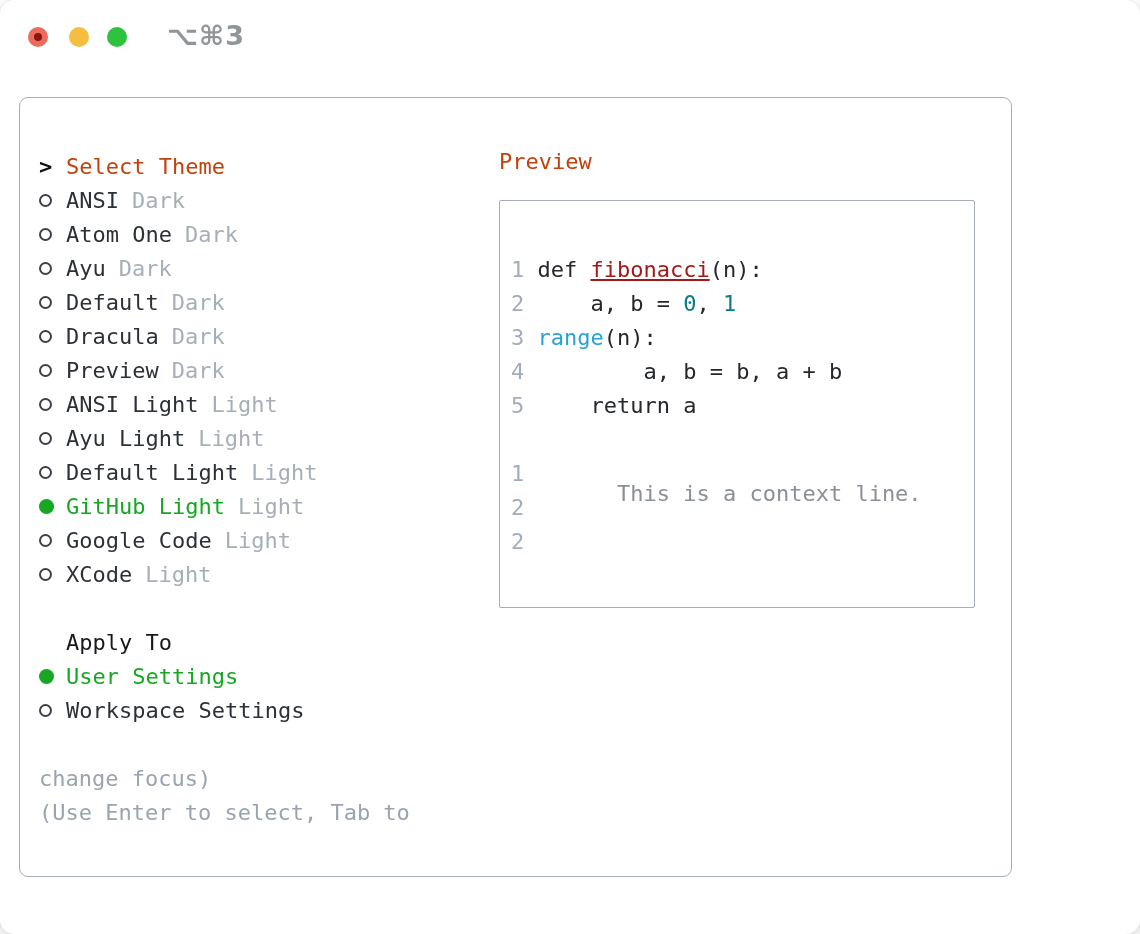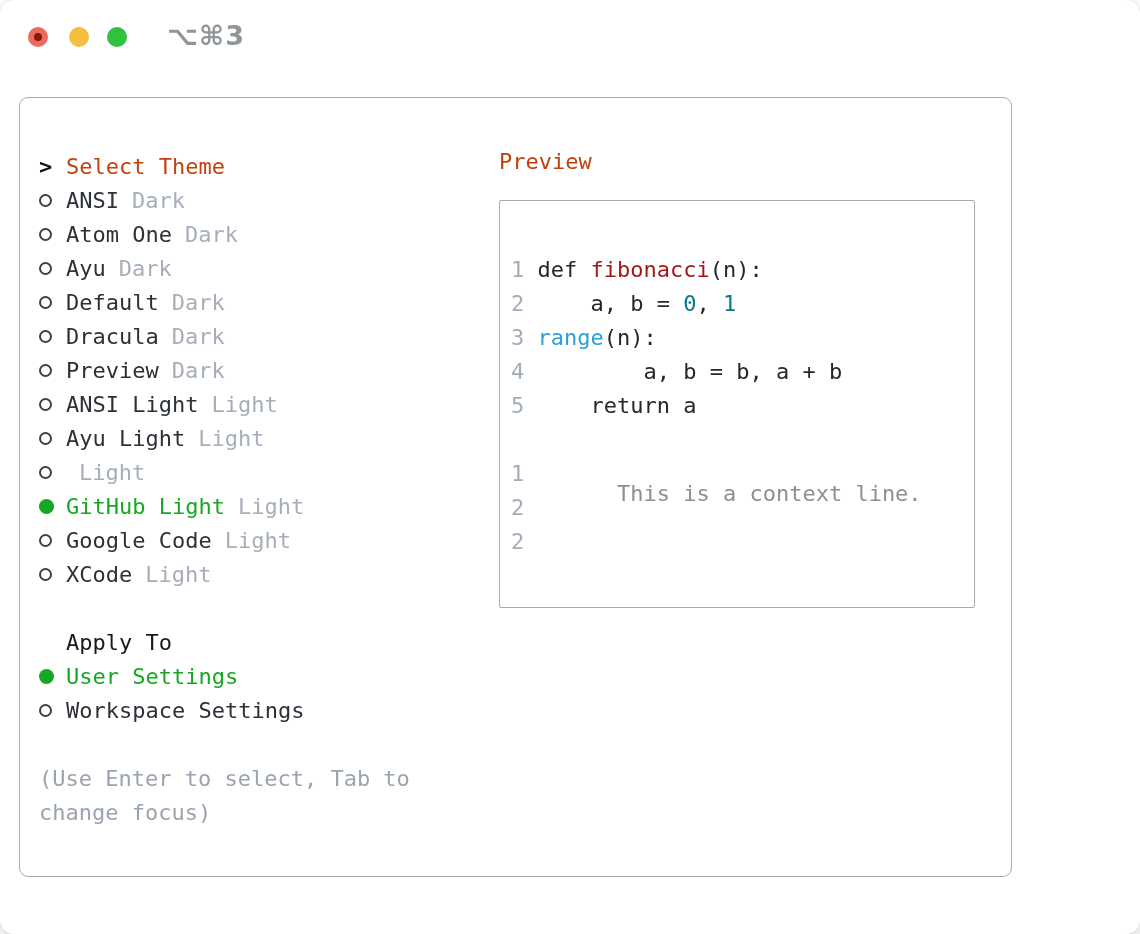--- a/index.html
+++ b/index.html
@@ -56,21 +56,21 @@
   
   .preview-col{position:absolute;left:479px;top:51px;}
   .preview-hdr{height:34px;display:flex;align-items:flex-start;font-size:22px;}
   .preview-box{
     margin-top:17px;width:476px;height:408px;
     border:1.5px solid var(--border);border-radius:2px;background:#fff;
     padding:51px 0 0 11px;overflow:hidden;
   }
   .codeline{height:34px;display:flex;align-items:center;font-size:22px;white-space:pre;color:var(--ink);}
   .ln{color:var(--linenum);}
-  .c-func{color:var(--func-red);}
+  .c-func{color:var(--func-red);text-decoration:underline;}
   .c-num{color:var(--num-teal);}
   .c-builtin{color:var(--builtin-blue);}
   .d-context{color:var(--context-gray);margin-top:40px;}
   .d-deleted{color:var(--deleted-red);}
   .d-added{color:var(--added-green);}
 </style>
 </head>
 <body>
 
 <div class="window">
@@ -93,21 +93,21 @@
       </div>
 
     <div class="row item"><span class="bullet"><span class="circle"></span></span><span class="name">ANSI</span><span class="tag">Dark</span></div>
         <div class="row item"><span class="bullet"><span class="circle"></span></span><span class="name">Atom One</span><span class="tag">Dark</span></div>
         <div class="row item"><span class="bullet"><span class="circle"></span></span><span class="name">Ayu</span><span class="tag">Dark</span></div>
         <div class="row item"><span class="bullet"><span class="circle"></span></span><span class="name">Default</span><span class="tag">Dark</span></div>
         <div class="row item"><span class="bullet"><span class="circle"></span></span><span class="name">Dracula</span><span class="tag">Dark</span></div>
         <div class="row item"><span class="bullet"><span class="circle"></span></span><span class="name">Preview</span><span class="tag">Dark</span></div>
         <div class="row item"><span class="bullet"><span class="circle"></span></span><span class="name">ANSI Light</span><span class="tag">Light</span></div>
         <div class="row item"><span class="bullet"><span class="circle"></span></span><span class="name">Ayu Light</span><span class="tag">Light</span></div>
-        <div class="row item"><span class="bullet"><span class="circle"></span></span><span class="tag">Light</span></div>
+        <div class="row item"><span class="bullet"><span class="circle"></span></span><span class="name">Default Light</span><span class="tag">Light</span></div>
         <div class="row item selected"><span class="bullet"><span class="circle filled"></span></span><span class="name">GitHub Light</span><span class="tag">Light</span></div>
         <div class="row item"><span class="bullet"><span class="circle"></span></span><span class="name">Google Code</span><span class="tag">Light</span></div>
         <div class="row item"><span class="bullet"><span class="circle"></span></span><span class="name">XCode</span><span class="tag">Light</span></div>
       </div>
 
     <div class="blank"></div>
 
     <div>
       <div class="row">
         <span class="bullet"></span>
@@ -115,22 +115,22 @@
       </div>
 
     <div class="row item selected"><span class="bullet"><span class="circle filled"></span></span><span class="name">User Settings</span></div>
         <div class="row item"><span class="bullet"><span class="circle"></span></span><span class="name">Workspace Settings</span></div>
       </div>
 
     <div class="blank"></div>
 
     <div>
 
-    <div class="footer-line">(Use Enter to select, Tab to</div>
-        <div class="footer-line">change focus)</div>
+    <div class="footer-line">change focus)</div>
+        <div class="footer-line">(Use Enter to select, Tab to</div>
       </div>
 
     <div class="preview-col">
       <div class="preview-hdr">
         <span class="hdr">Preview</span>
       </div>
       <div class="preview-box">
         <div>
             <div class="codeline"><span class="ln">1 </span><span>def </span><span class="c-func">fibonacci</span><span>(n):</span></div>
             <div class="codeline"><span class="ln">2 </span><span>    a, b = </span><span class="c-num">0</span><span>, </span><span class="c-num">1</span></div>

